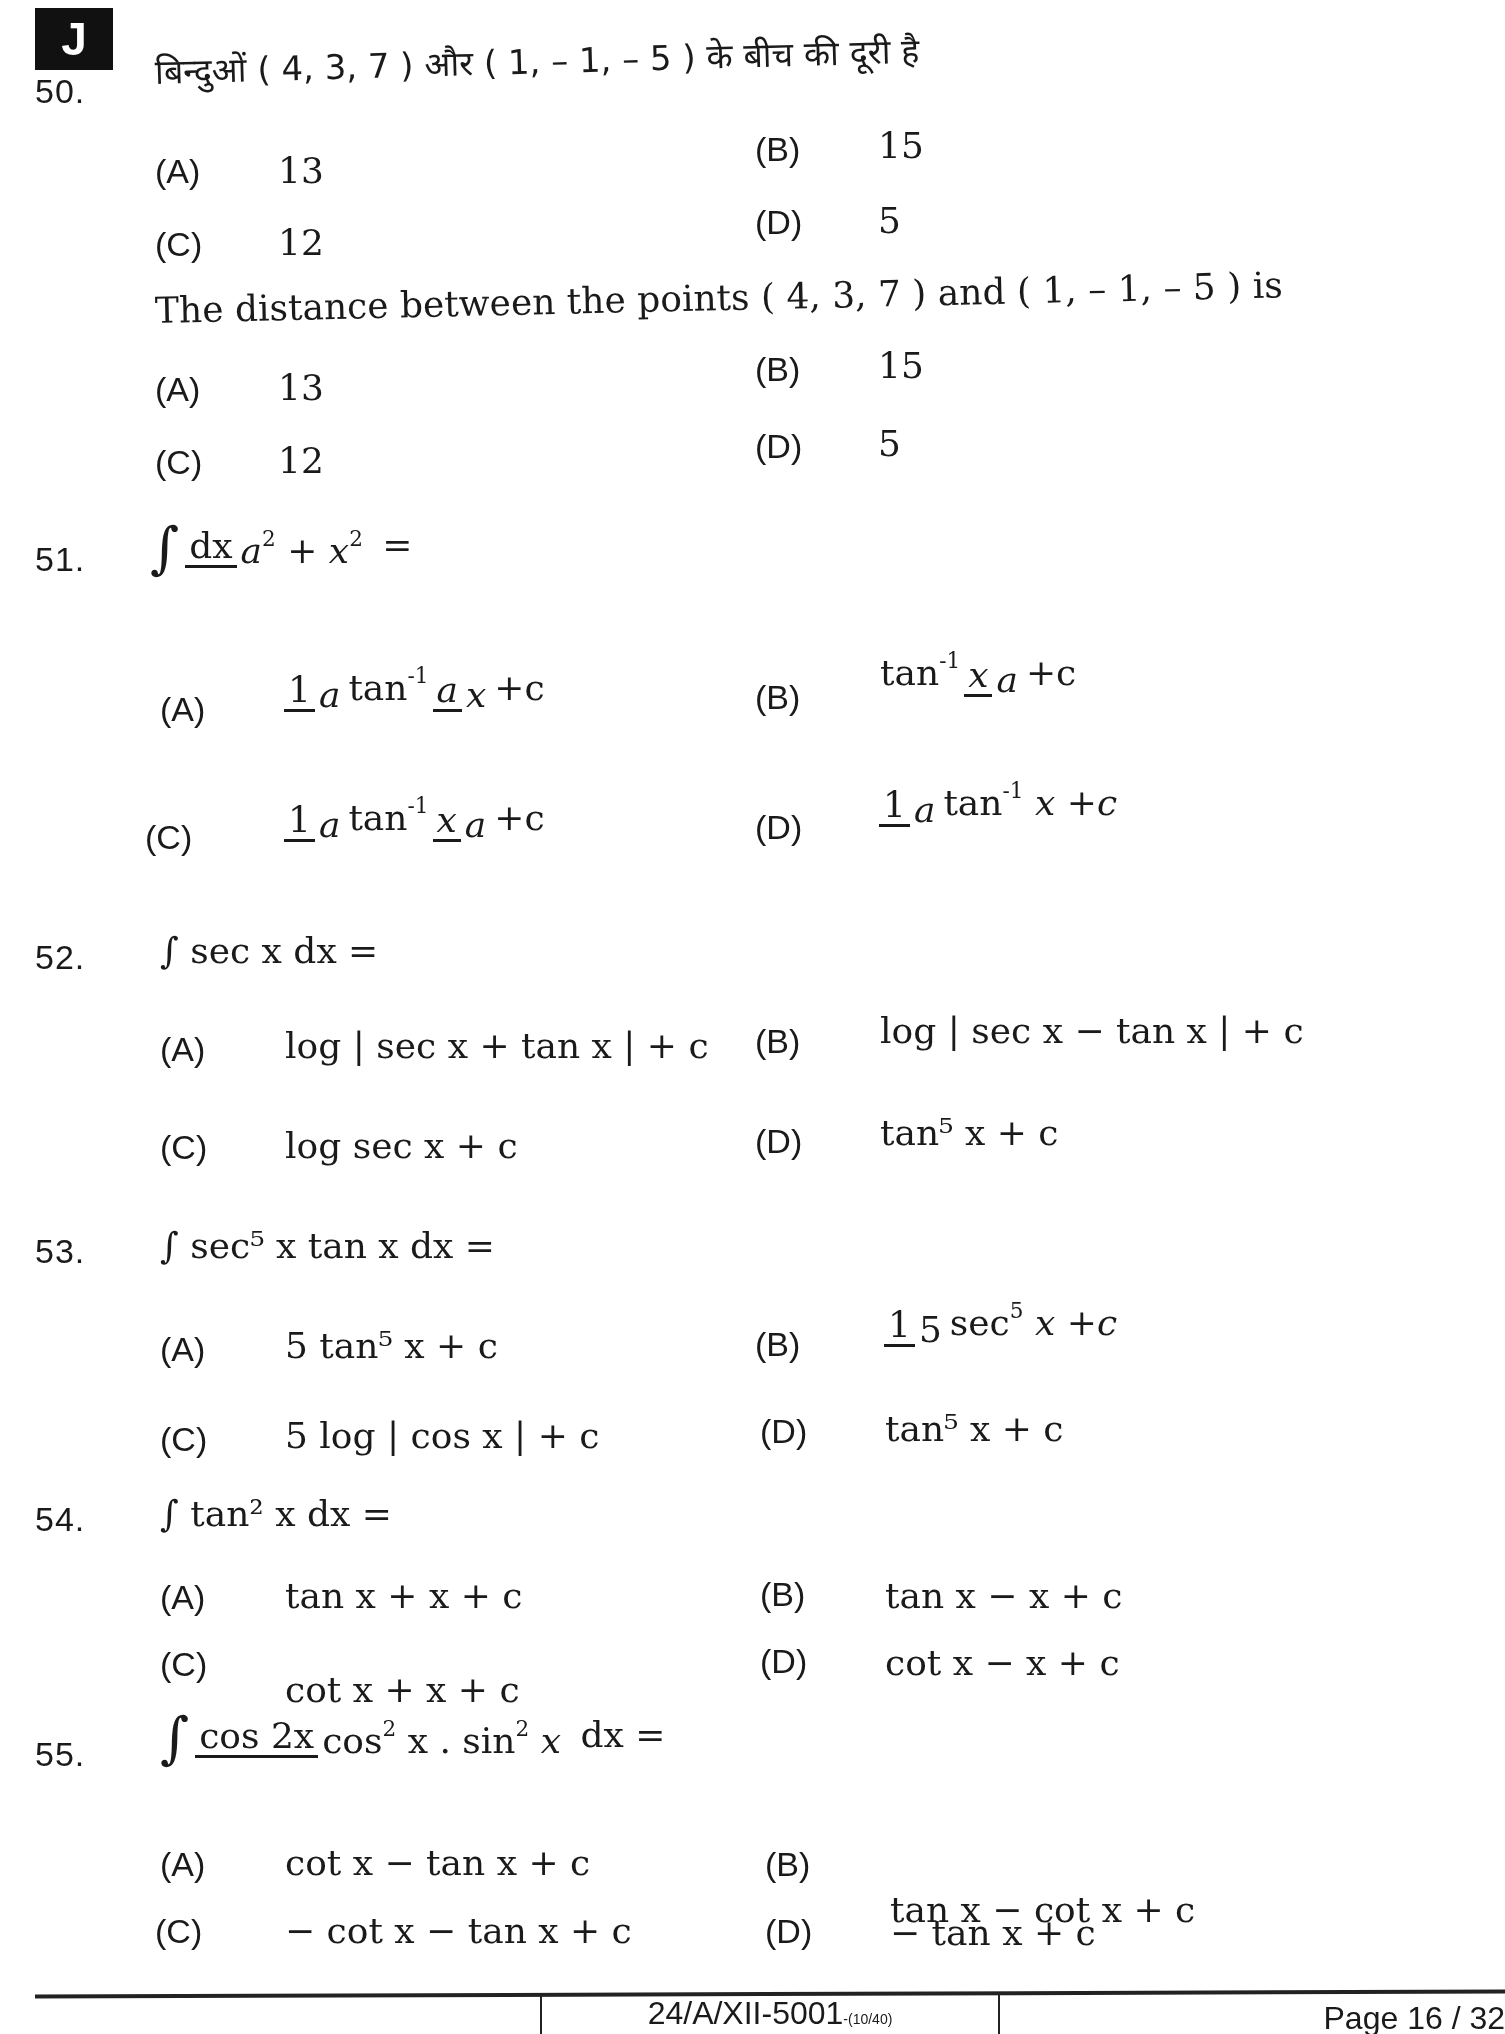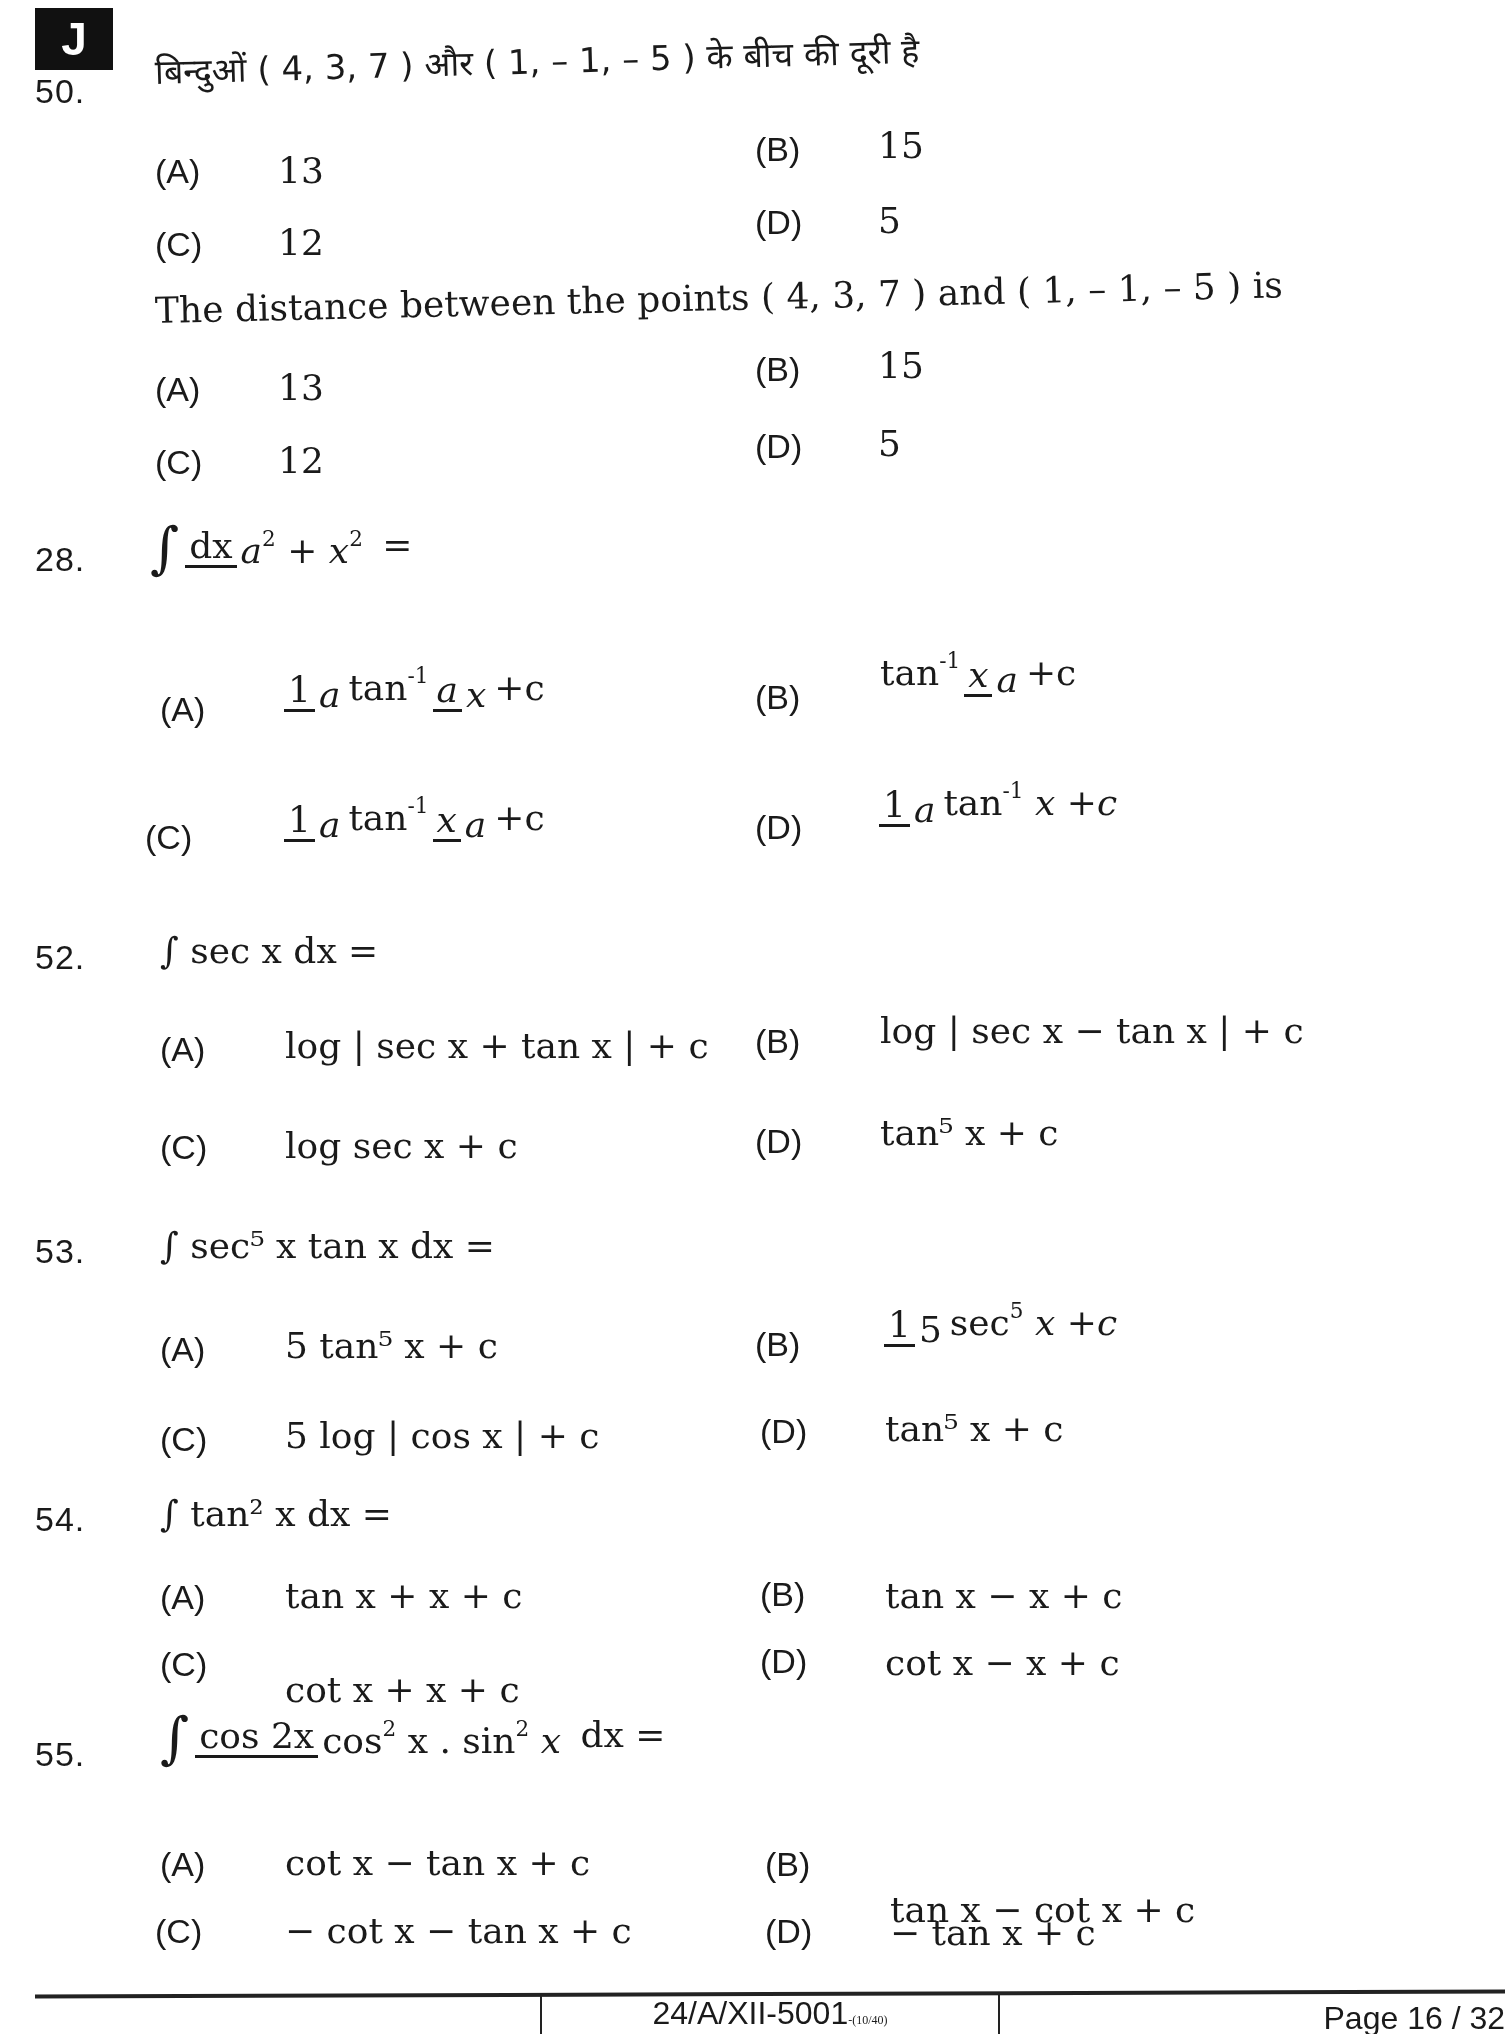--- a/index.html
+++ b/index.html
@@ -16,21 +16,21 @@
   i.v { font-style:italic; }
   sup { font-size:0.6em; vertical-align:0.8em; line-height:0; }
   .frac { display:inline-flex; flex-direction:row; align-items:center; vertical-align:middle; margin:0 4px; line-height:1.05; }
   .frac .num { border-bottom:3px solid #1a1a1a; padding:0 4px; }
   .frac .den { padding:4px 4px;margin-top:7px; }
   .integral { font-size:56px; font-style:italic; vertical-align:middle; margin-right:2px; }
   .footer-rule { left:35px; top:1992px; width:1470px; height:4px; background:#222;
                  transform:rotate(-0.2deg); }
   .footer-box { left:540px; top:1995px; width:456px; height:45px; border-left:2px solid #222; border-right:2px solid #222;
                 font-family:"Liberation Sans", sans-serif; font-size:32px; text-align:center; }
-  .footer-code-small { font-size:12px;font-family:Liberation Serif, serif; }
+  .footer-code-small { font-size:14px; }
   .footer-page { right:0; top:2000px; font-family:"Liberation Sans", sans-serif; font-size:32px; }
 </style>
 </head>
 <body>
 
 <div class="abs badge">J</div>
 
 <div class="abs qnum" style="left:35px;top:72px;">50.</div>
 <div class="abs qtext" style="left:155px;top:48px;transform:rotate(-1.6deg);transform-origin:left;font-family:'DejaVu Sans',sans-serif;font-size:34px;">बिन्दुओं ( 4, 3, 7 ) और ( 1, – 1, – 5 ) के बीच की दूरी है</div>
 
@@ -47,21 +47,21 @@
 
 <div class="abs opt-label" style="left:155px;top:370px;">(A)</div>
 <div class="abs opt-val" style="left:278px;top:367px;">13</div>
 <div class="abs opt-label" style="left:755px;top:350px;">(B)</div>
 <div class="abs opt-val" style="left:878px;top:345px;">15</div>
 <div class="abs opt-label" style="left:155px;top:443px;">(C)</div>
 <div class="abs opt-val" style="left:278px;top:440px;">12</div>
 <div class="abs opt-label" style="left:755px;top:427px;">(D)</div>
 <div class="abs opt-val" style="left:878px;top:423px;">5</div>
 
-<div class="abs qnum" style="left:35px;top:540px;">28.</div>
+<div class="abs qnum" style="left:35px;top:540px;">51.</div>
 <div class="abs qtext" style="left:150px;top:515px;">
   <span class="integral">∫</span><span class="frac">
       <span class="num">dx</span>
       <span class="den"><i class="v">a</i><sup>2</sup> + <i class="v">x</i><sup>2</sup></span>
     </span> <span>=</span>
 </div>
 
 <div class="abs opt-label" style="left:160px;top:690px;">(A)</div>
 <div class="abs opt-val" style="left:280px;top:665px;">
   <span class="frac">

